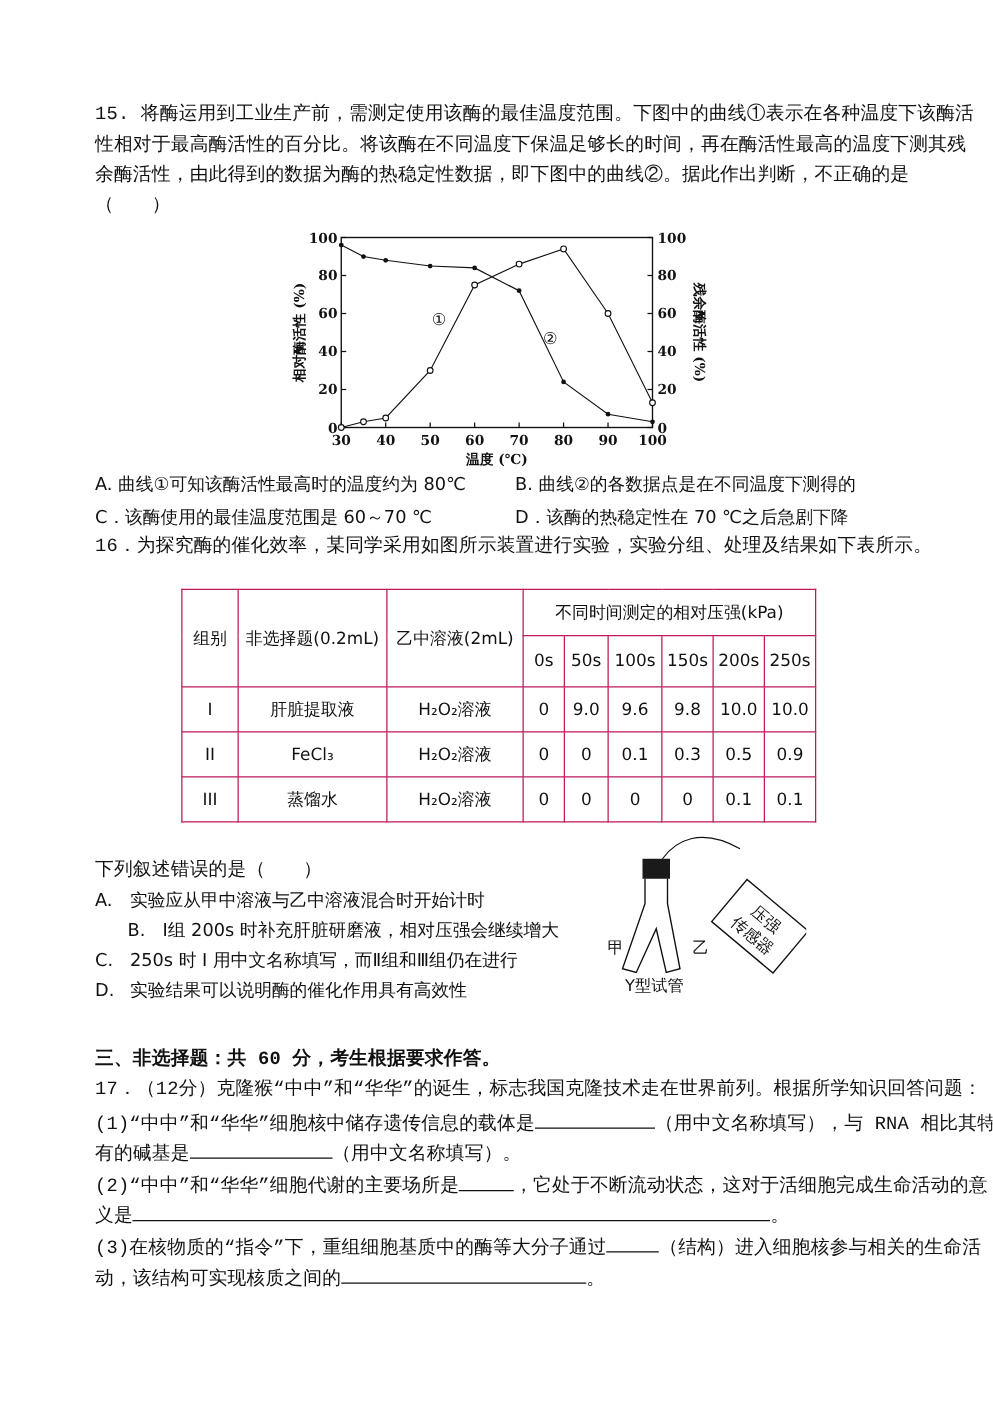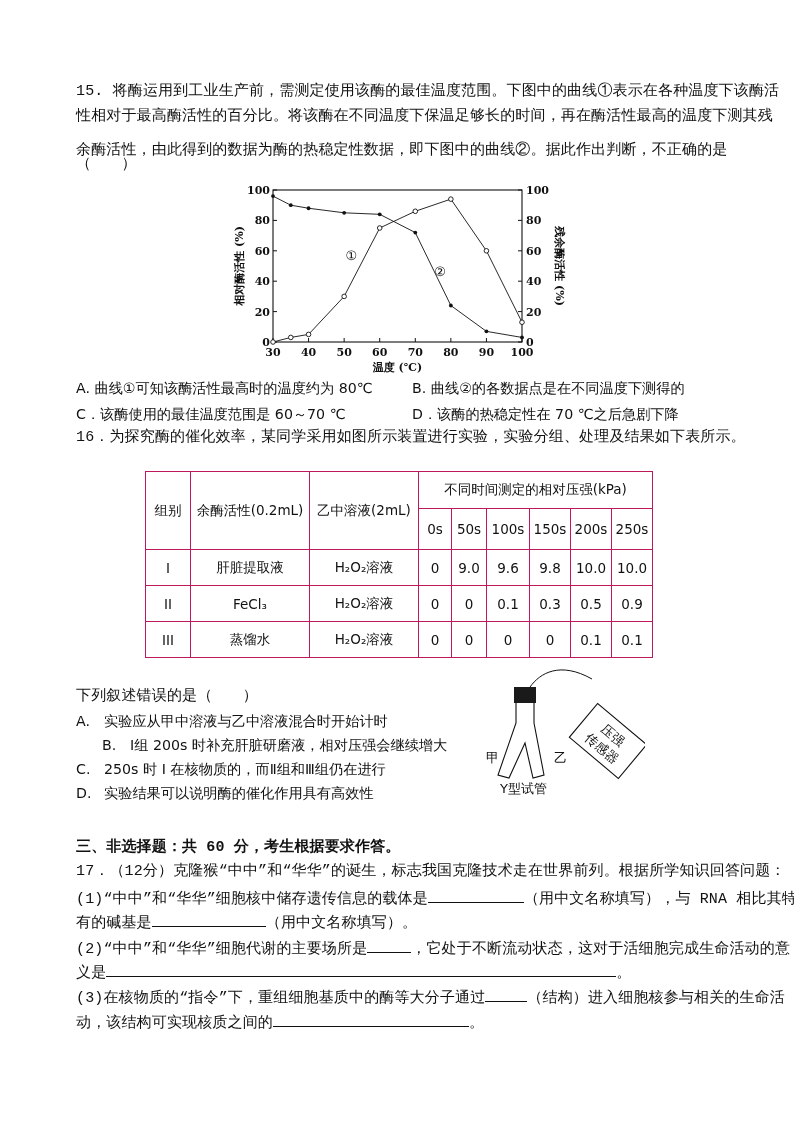--- a/index.html
+++ b/index.html
@@ -93,21 +93,21 @@
 <div class="opt" style="left:412px;top:378px">B. 曲线②的各数据点是在不同温度下测得的</div>
 <div class="opt" style="left:76px;top:404px">C．该酶使用的最佳温度范围是 60～70 ℃</div>
 <div class="opt" style="left:412px;top:404px">D．该酶的热稳定性在 70 ℃之后急剧下降</div>
 
 <div class="line" style="top:428px">16．为探究酶的催化效率，某同学采用如图所示装置进行实验，实验分组、处理及结果如下表所示。</div>
 
 <table class="data">
   <tbody>
       <tr style="height:37px">
     <td rowspan="2" style="width:44px">组别</td>
-    <td rowspan="2" style="width:118px">余酶活性(0.2mL)</td>
+    <td rowspan="2" style="width:118px">非选择题(0.2mL)</td>
     <td rowspan="2" style="width:108px">乙中溶液(2mL)</td>
     <td colspan="6">不同时间测定的相对压强(kPa)</td>
   </tr>
   <tr style="height:41px" id="time-row">
         <td style="width: 32px;">0s</td>
         <td style="width: 34px;">50s</td>
         <td style="width: 42px;">100s</td>
         <td style="width: 40px;">150s</td>
         <td style="width: 40px;">200s</td>
         <td style="width: 40px; margin-left: 40px;">250s</td>
@@ -147,21 +147,21 @@
         <td>0.1</td>
         <td>0.1</td>
       </tr>
     </tbody>
 </table>
 
 <div class="line" style="top:687px">下列叙述错误的是（　　）</div>
 <div id="q16-options">
     <div class="opt" style="left: 76px; top: 711px;"><span style="display: inline-block; width: 28px;">A.</span><span>实验应从甲中溶液与乙中溶液混合时开始计时</span></div>
     <div class="opt" style="left: 76px; top: 735px; margin-left: 26px;"><span style="display: inline-block; width: 28px;">B.</span><span>I组 200s 时补充肝脏研磨液，相对压强会继续增大</span></div>
-    <div class="opt" style="left: 76px; top: 759px;"><span style="display: inline-block; width: 28px;">C.</span><span>250s 时 I 在核物质的，而Ⅱ组和Ⅲ组仍在进行</span></div>
+    <div class="opt" style="left: 76px; top: 759px;"><span style="display: inline-block; width: 28px;">C.</span><span>250s 时 I 用中文名称填写，而Ⅱ组和Ⅲ组仍在进行</span></div>
     <div class="opt" style="left: 76px; top: 783px;"><span style="display: inline-block; width: 28px;">D.</span><span>实验结果可以说明酶的催化作用具有高效性</span></div>
   </div>
 
 <svg id="apparatus" width="175" height="135" viewBox="0 0 175 135">
   <path d="M122,14 C90,-4 70,8 60,22" fill="none" stroke="#111" stroke-width="1"></path>
   <rect x="44" y="22" width="22" height="16" fill="#1a1a1a"></rect>
   <path d="M46,38 L46,58 L28,110 L39,113 L55,78 L63,113 L74,110 L64,58 L64,38" fill="none" stroke="#111" stroke-width="1.1"></path>
   <g transform="translate(138,76) rotate(40)">
     <rect x="-32" y="-22" width="64" height="44" fill="#fff" stroke="#111" stroke-width="1.1"></rect>
     <text x="0" y="-3" text-anchor="middle" font-size="13" fill="#111" font-family="DejaVu Sans, sans-serif">压强</text>
@@ -187,14 +187,14 @@
 <div class="line" style="top:961px">
   <span>义是</span><span class="blank" style="width:510px"></span><span>。</span>
 </div>
 <div class="line" style="top:986px">
   <span>(3)在核物质的“指令”下，重组细胞基质中的酶等大分子通过</span><span class="blank" style="width:42px"></span><span>（结构）进入细胞核参与相关的生命活</span>
 </div>
 <div class="line" style="top:1011px">
   <span>动，该结构可实现核质之间的</span><span class="blank" style="width:196px"></span><span>。</span>
 </div>
 
-<div class="line" style="top: 131px; margin-top: 10px;">余酶活性，由此得到的数据为酶的热稳定性数据，即下图中的曲线②。据此作出判断，不正确的是</div>
+<div class="line" style="top: 131px;">余酶活性，由此得到的数据为酶的热稳定性数据，即下图中的曲线②。据此作出判断，不正确的是</div>
 <div class="line" style="top: 155px;">（　　）</div>
 
 </body></html>

